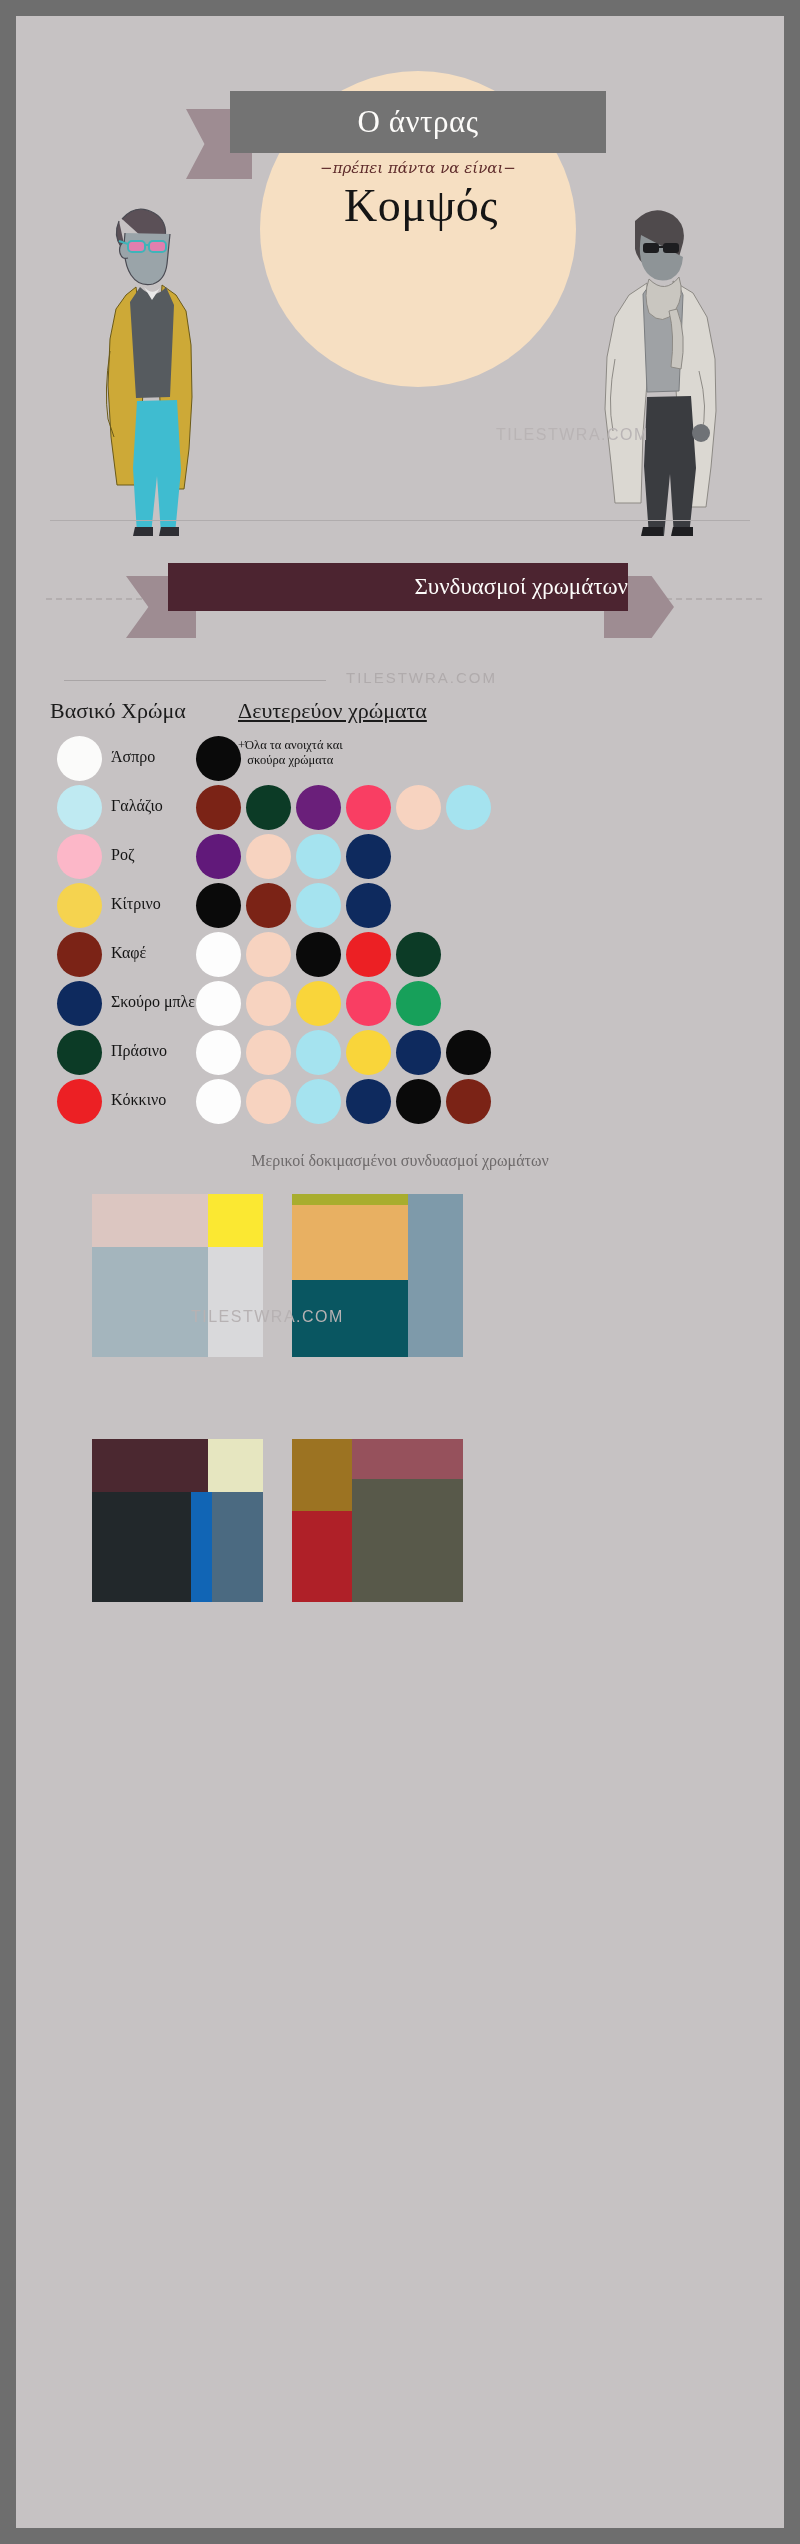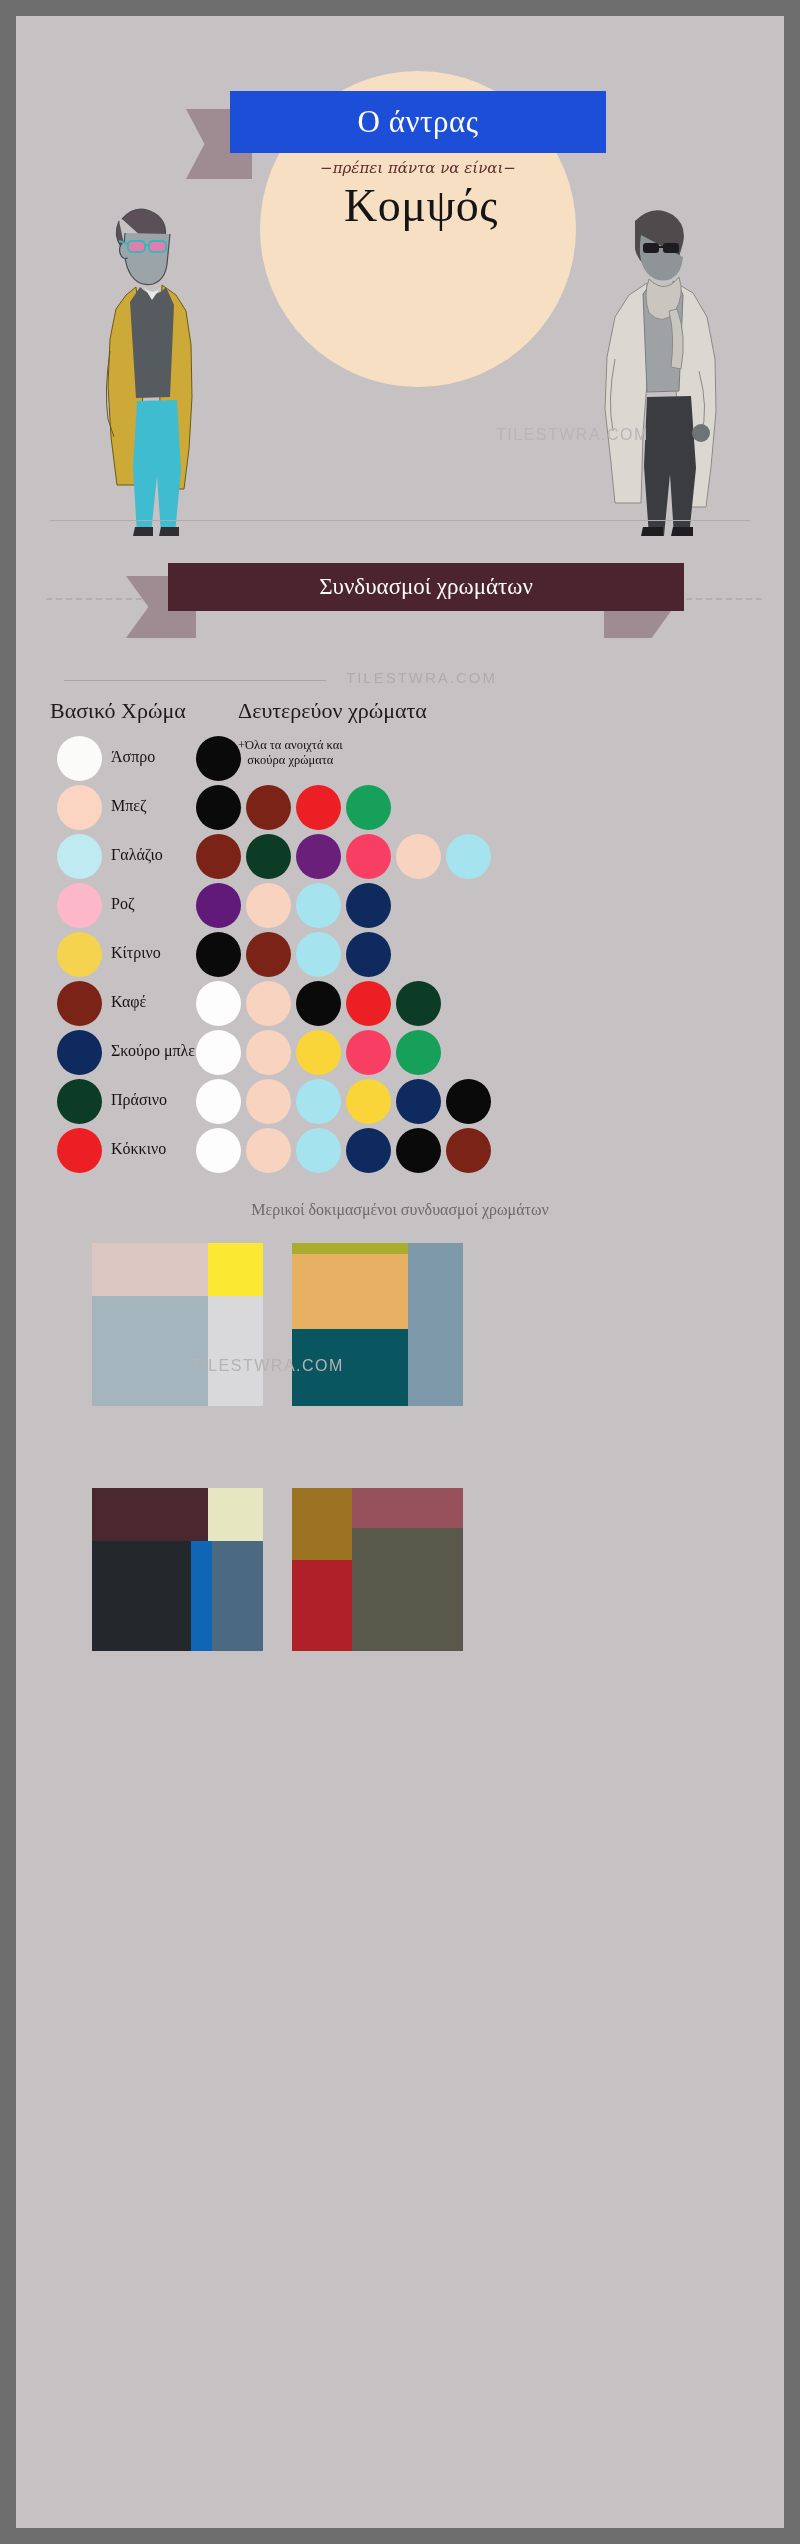--- a/index.html
+++ b/index.html
@@ -24,21 +24,21 @@
     background:#f6dfc2;
   }
   .ribbon-wrap { position:absolute; left:170px; top:75px; width:420px; height:62px; }
   .ribbon-tail {
     position:absolute; left:0; top:18px; width:66px; height:70px;
     background:#9e8c92;
     clip-path:polygon(0 0, 100% 0, 100% 100%, 0 100%, 28% 50%);
   }
   .ribbon-bar {
     position:absolute; left:44px; top:0; width:376px; height:62px;
-    background:#1d4ed8;
+    background:#737373;
     display:flex; align-items:center; justify-content:center;text-align:right;
   }
   .ribbon-bar .txt {
     color:#fdfcfa; font-size:31px; letter-spacing:.5px;
   }
   .tagline {
     position:absolute; left:244px; top:143px; width:316px;
     text-align:center;
     color:#5e2b2b; font-size:15px;
     font-family:"DejaVu Serif", serif; font-style:italic;
@@ -73,38 +73,38 @@
     position:absolute; left:110px; top:40px; width:70px; height:62px;
     background:#9e8c92;
     clip-path:polygon(0 0, 100% 0, 100% 100%, 0 100%, 32% 50%);
   }
   .sect-tail-r {
     position:absolute; right:110px; top:40px; width:70px; height:62px;
     background:#9e8c92;
     clip-path:polygon(0 0, 68% 0, 100% 50%, 68% 100%, 0 100%);
   }
   .sect-bar {
-    position:absolute; left:152px; top:27px; width:516px; height:48px;
-    background:#4c2430; display:flex; align-items:center; justify-content:center;
+    position:absolute; left:152px; top:27px; width:460px; height:48px;
+    background:#4c2430; display:flex; align-items:center; justify-content:flex-end;
   }
   .sect-bar .txt { color:#fdfcfa; font-size:23px; }
 
   
   .tbl-head { position:relative; height:78px; }
   .rule-left {
     position:absolute; left:48px; top:24px; width:262px;
     border-top:1px solid #a9a5a6;
   }
   .wm-tbl {
     position:absolute; left:330px; top:13px;
     color:#b0abac; font-size:15px; letter-spacing:2px;
     font-family:"Liberation Sans", sans-serif;
   }
   .col-h1 { position:absolute; left:34px; top:42px; font-size:22px; color:#1b1b1b; }
-  .col-h2 { position:absolute; left:222px; top:42px; font-size:22px; color:#1b1b1b; }
+  .col-h2 { position:absolute; left:222px; top:42px; font-size:22px; color:#1b1b1b;text-decoration:underline; }
 
   .rows { position:relative; padding:0 0 0 0; }
   .row { position:relative; height:49px;font-family:Liberation Serif, serif; }
   .base-dot {
     position:absolute; left:41px; top:2px;
     width:45px; height:45px; border-radius:50%;
   }
   .base-label {
     position:absolute; left:95px; top:14px;
     font-size:16px; color:#141414; white-space:nowrap;
@@ -226,30 +226,20 @@
       <div class="row">
         <div class="base-dot" style="background: rgb(251, 251, 250);"></div>
         <div class="base-label">Άσπρο</div>
         <div class="sec-wrap">
           <div class="sec-dot" style="background: rgb(10, 10, 10); left: 0px;"></div>
         </div>
         <div class="sec-note" style="left: 222px;">+Όλα τα ανοιχτά και
 σκούρα χρώματα</div>
       </div>
       <div class="row">
-        <div class="base-dot" style="background: rgb(251, 213, 194);"></div>
-        <div class="base-label">Μπεζ</div>
-        <div class="sec-wrap">
-          <div class="sec-dot" style="background: rgb(10, 10, 10); left: 0px;"></div>
-          <div class="sec-dot" style="background: rgb(123, 35, 22); left: 50px;"></div>
-          <div class="sec-dot" style="background: rgb(236, 32, 36); left: 100px;"></div>
-          <div class="sec-dot" style="background: rgb(23, 160, 90); left: 150px;"></div>
-        </div>
-      </div>
-      <div class="row">
         <div class="base-dot" style="background: rgb(191, 234, 242);"></div>
         <div class="base-label">Γαλάζιο</div>
         <div class="sec-wrap">
           <div class="sec-dot" style="background: rgb(123, 35, 22); left: 0px;"></div>
           <div class="sec-dot" style="background: rgb(12, 59, 38); left: 50px;"></div>
           <div class="sec-dot" style="background: rgb(106, 31, 122); left: 100px;"></div>
           <div class="sec-dot" style="background: rgb(249, 62, 99); left: 150px;"></div>
           <div class="sec-dot" style="background: rgb(247, 211, 192); left: 200px;"></div>
           <div class="sec-dot" style="background: rgb(165, 227, 239); left: 250px;"></div>
         </div>

